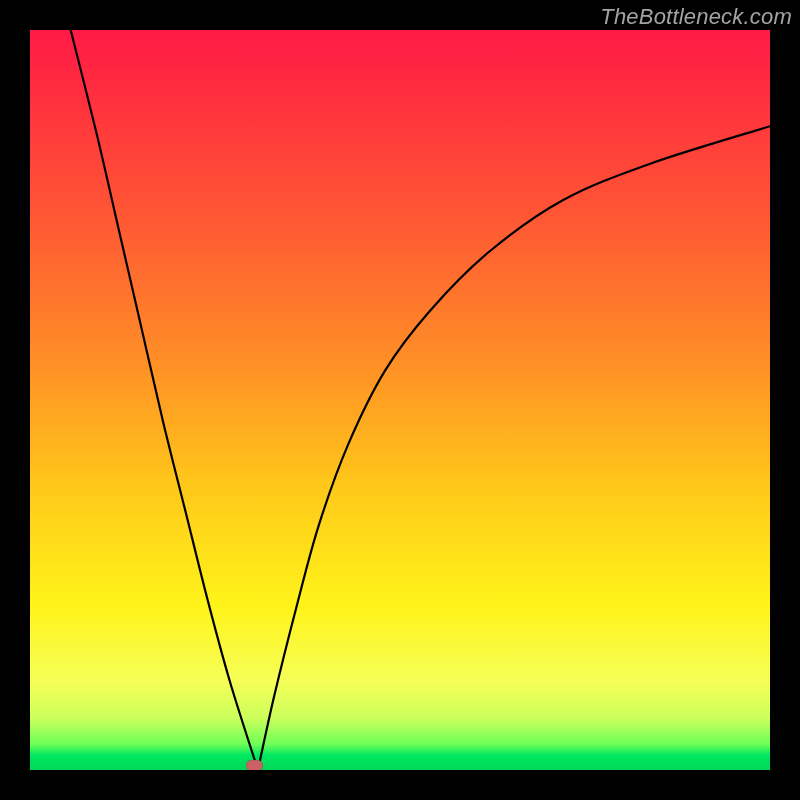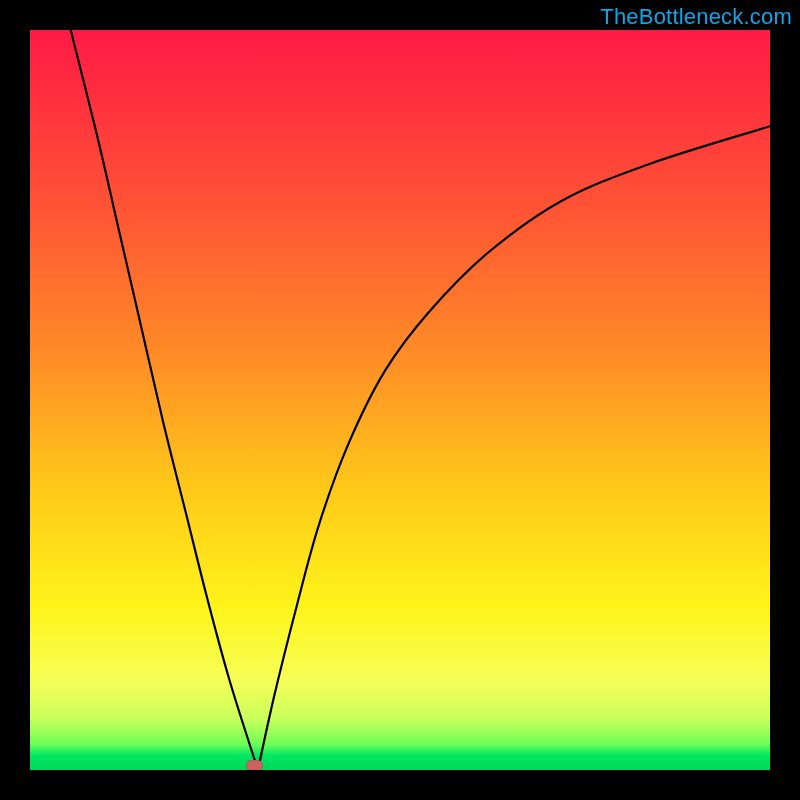--- a/index.html
+++ b/index.html
@@ -37,25 +37,26 @@
       #cbff5b 93%,
       #6fff58 96.5%,
       #00e760 98%,
       #00d85a 100%
     );
   }
   .watermark {
     position: absolute;
     top: 4px;
     right: 8px;
-    color: #0ea5e9;
+    color: #a3a3a3;
     font-size: 22px;
     font-weight: 500;
     letter-spacing: 0.2px;
     user-select: none;
+    font-style: italic;
   }
   svg.curve {
     position: absolute;
     left: 0;
     top: 0;
     width: 740px;
     height: 740px;
   }
   .marker {
     position: absolute;

